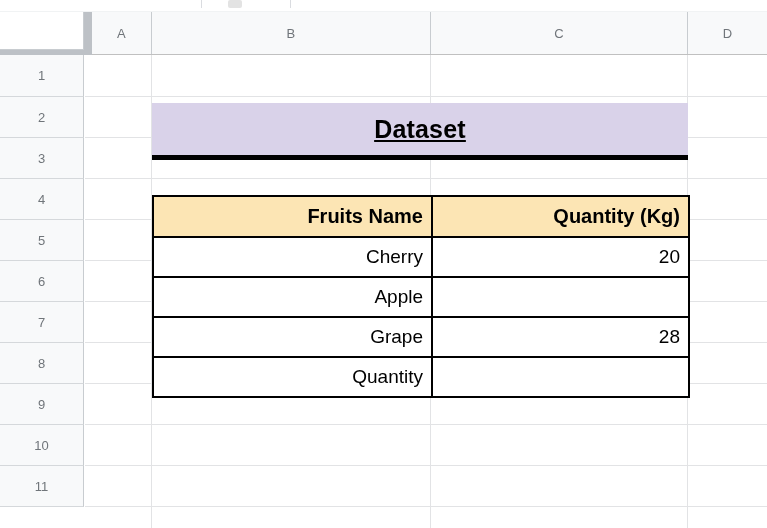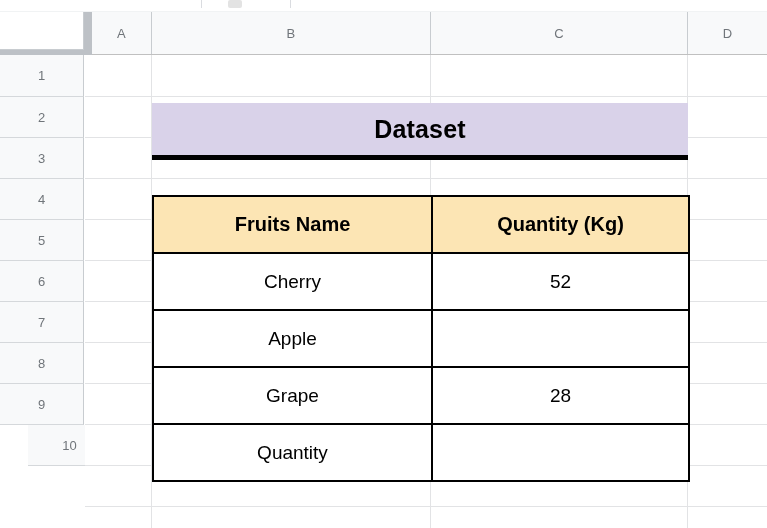--- a/index.html
+++ b/index.html
@@ -137,35 +137,36 @@
     position: absolute;
     display: flex;
     align-items: center;
     justify-content: center;
     background: #d9d2e9;
     border-bottom: 5px solid #000000;
     font-size: 25px;
     font-weight: bold;
     color: #000000;
     letter-spacing: 0.2px;
+    text-decoration: underline;
   }
 
   
   .data-table {
     position: absolute;
     border-collapse: collapse;
     table-layout: fixed;
   }
   .data-table th,
   .data-table td {
     border: 2px solid #000000;
-    text-align: center;
+    text-align: right;
     vertical-align: middle;
-    height: 57px;
-    padding: 0;
+    height: 28px;
+    padding: 8px;
     font-size: 19px;
     color: #000000;
     background: #ffffff;
   }
   .data-table th {
     background: #fce5b4;
     font-weight: bold;
     font-size: 20px;
   }
   .col-name { width: 279px; }
@@ -198,21 +199,22 @@
 
     <div class="row-head" style="top:43px;  height:42px;">1</div>
     <div class="row-head" style="top:85px;  height:41px;">2</div>
     <div class="row-head" style="top:126px; height:41px;">3</div>
     <div class="row-head" style="top:167px; height:41px;">4</div>
     <div class="row-head" style="top:208px; height:41px;">5</div>
     <div class="row-head" style="top:249px; height:41px;">6</div>
     <div class="row-head" style="top:290px; height:41px;">7</div>
     <div class="row-head" style="top:331px; height:41px;">8</div>
     <div class="row-head" style="top:372px; height:41px;">9</div>
-    <div class="row-head" style="top:413px; height:41px;margin-left:28px;">10</div>
+    <div class="row-head" style="top:413px; height:41px;">10</div>
+    <div class="row-head" style="top:454px; height:41px;">11</div>
 
     <div class="cell-area">
       <div class="vline" style="left:66px;"></div>
       <div class="vline" style="left:345px;"></div>
       <div class="vline" style="left:602px;"></div>
 
       <div class="hline" style="top:41px;"></div>
       <div class="hline" style="top:82px;"></div>
       <div class="hline" style="top:123px;"></div>
       <div class="hline" style="top:164px;"></div>
@@ -230,21 +232,21 @@
     <table class="data-table" style="left:152px; top:183px;">
       <thead>
         <tr>
           <th class="col-name">Fruits Name</th>
           <th class="col-qty">Quantity (Kg)</th>
         </tr>
       </thead>
       <tbody>
         <tr>
           <td>Cherry</td>
-          <td>52</td>
+          <td>20</td>
         </tr>
         <tr>
           <td>Apple</td>
           <td></td>
         </tr>
         <tr>
           <td>Grape</td>
           <td>28</td>
         </tr>
         <tr>

